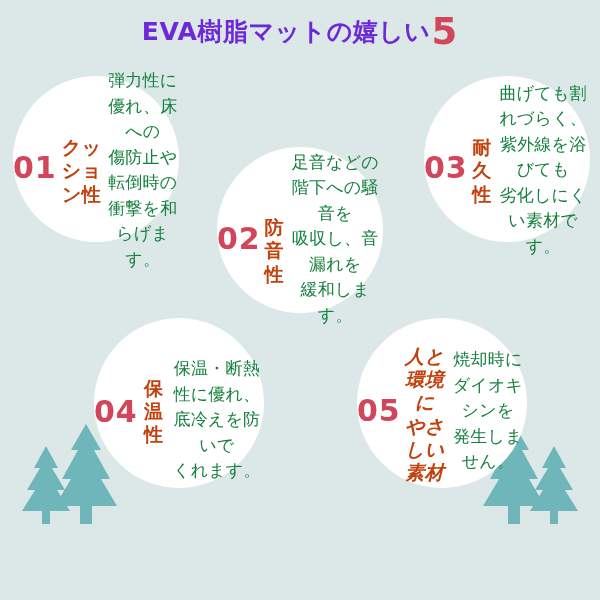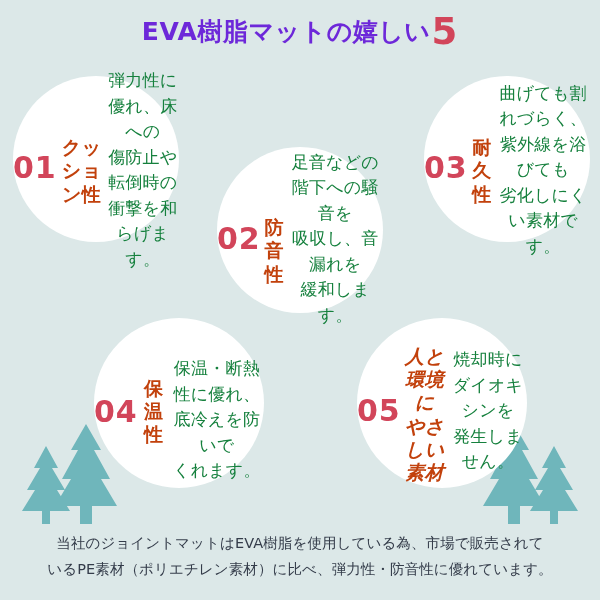--- a/index.html
+++ b/index.html
@@ -198,16 +198,14 @@
   </div>
 
   <div class="circle" id="circle-05">
     <span class="c-num">05</span>
     <span class="c-title" style="white-space:pre-line">人と環境に
 やさしい素材</span>
     <span class="c-desc">焼却時にダイオキシンを
 発生しません。</span>
   </div>
 
-  <div class="footer-note">当社のジョイントマットはEVA樹脂を使用している為、市場で販売されて
-いるPE素材（ポリエチレン素材）に比べ、弾力性・防音性に優れています。</div>
 
 </div>
 
 </body></html>

